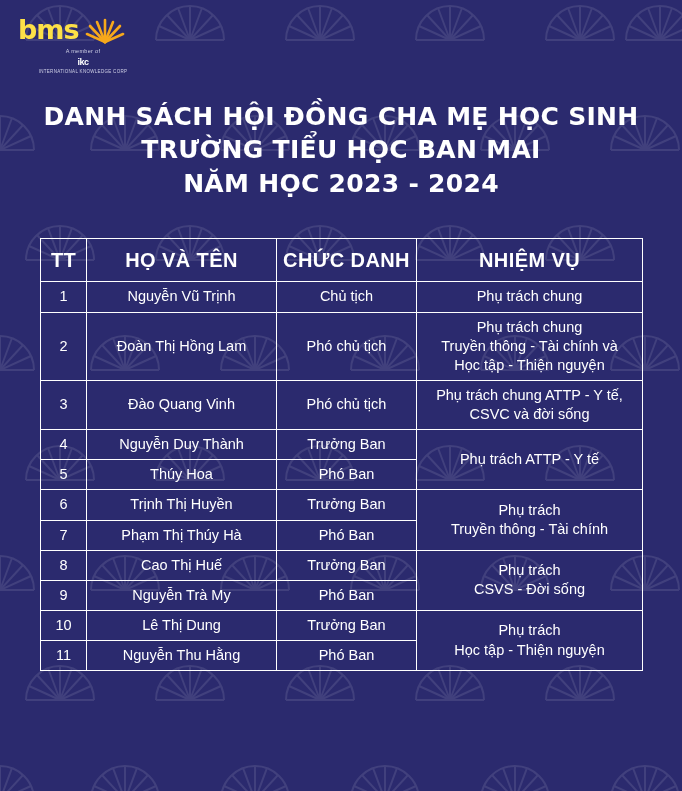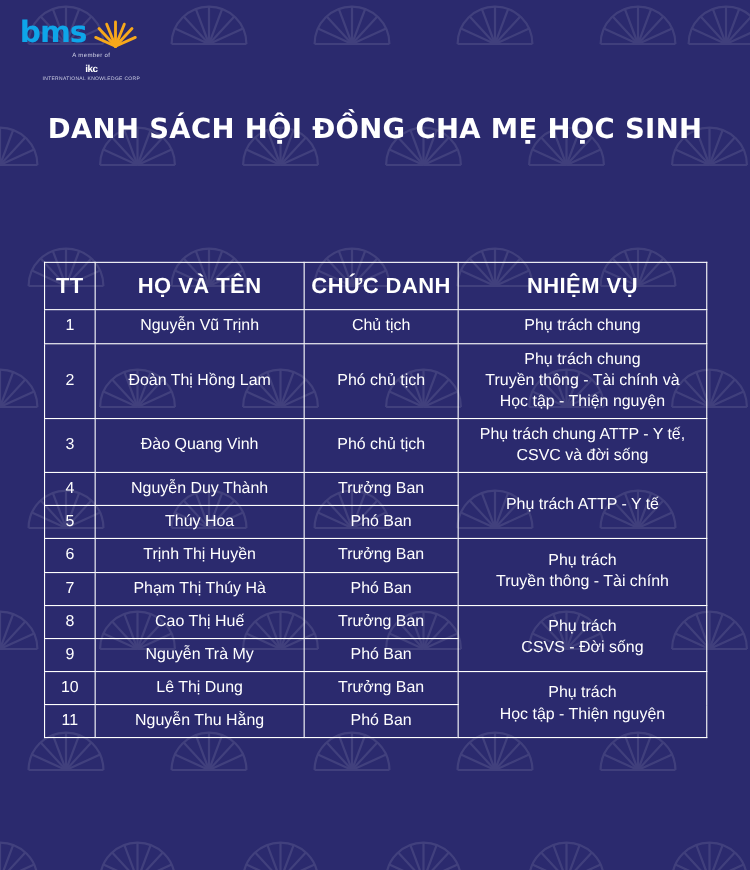--- a/index.html
+++ b/index.html
@@ -40,21 +40,21 @@
   }
   .logo-main {
     display: flex;
     align-items: center;
     gap: 6px;
   }
   .logo-text {
     font-family: "DejaVu Sans", sans-serif;
     font-weight: bold;
     font-size: 27px;
-    color: #0ea5e9;
+    color: #fde047;
     letter-spacing: -1px;
     line-height: 1;
   }
   .logo-burst { width: 40px; height: 30px; }
   .logo-sub {
     margin-top: 4px;
     font-size: 5.5px;
     color: #cfd0e6;
     letter-spacing: 0.3px;
     display: flex;
@@ -231,20 +231,22 @@
     <div class="logo-sub">
       <span>A member of</span>
       <span class="ikc">ikc</span>
       <span class="ikc-tail">INTERNATIONAL
 KNOWLEDGE CORP</span>
     </div>
   </div>
 
   <div class="title-block">
     <div class="title-line">DANH SÁCH HỘI ĐỒNG CHA MẸ HỌC SINH</div>
+    <div class="title-line">TRƯỜNG TIỂU HỌC BAN MAI</div>
+    <div class="title-line">NĂM HỌC 2023 - 2024</div>
   </div>
 
   <div class="table-wrap">
     <table class="roster">
       <colgroup>
         <col class="c-tt">
           <col class="c-name">
           <col class="c-role">
           <col class="c-duty">
       </colgroup>

